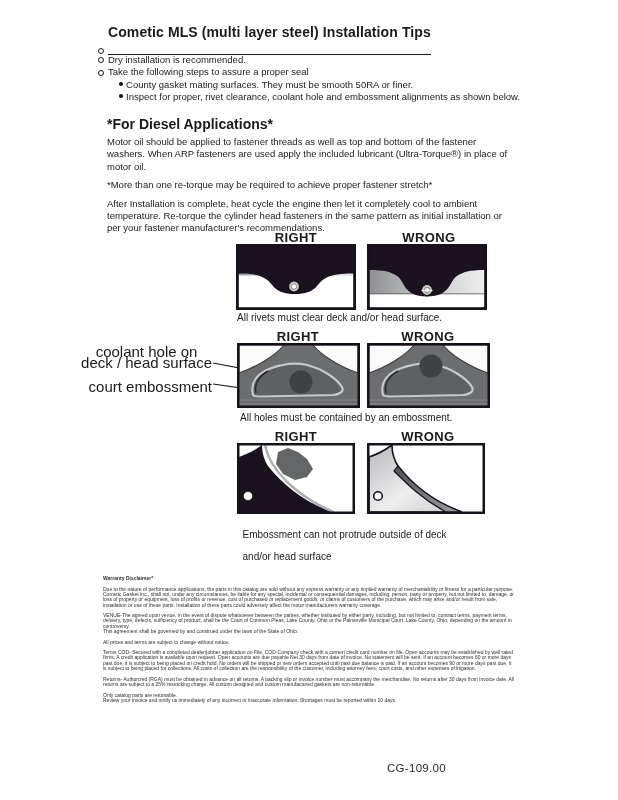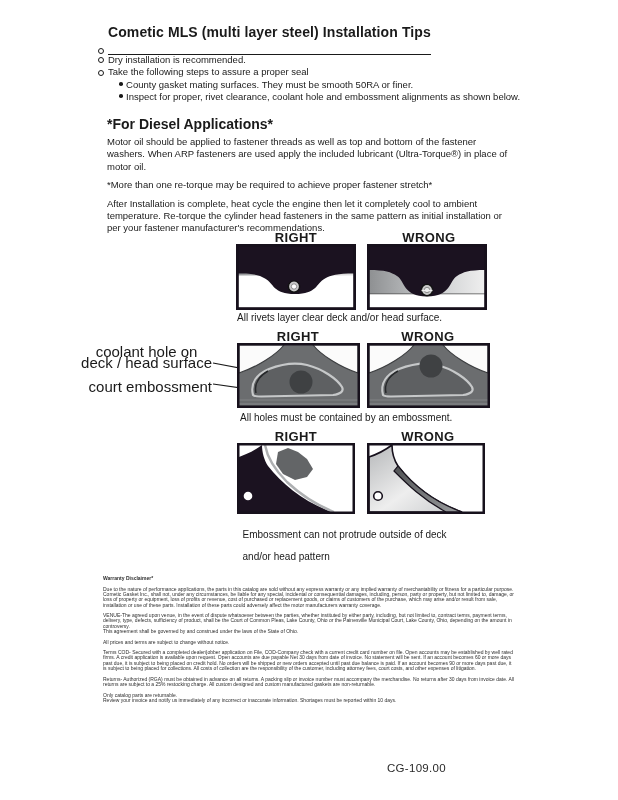--- a/index.html
+++ b/index.html
@@ -110,21 +110,21 @@
   <rect x="2" y="24" width="116" height="26" fill="url(#g1w)"></rect>
   <line x1="2" y1="50" x2="118" y2="50" stroke="#4a4a4a" stroke-width="1"></line>
   <rect x="2" y="50.5" width="116" height="13.5" fill="#ffffff"></rect>
   <path d="M2,2 H118 V26 C102,26 96,28 90,32 C82,37 84,52.5 60,52.5 C36,52.5 38,37 30,32 C24,28 18,26 2,26 Z" fill="#1b1220"></path>
   <circle cx="60" cy="46" r="5.6" fill="#c9c9c9" stroke="#111" stroke-width="1.4"></circle>
   <circle cx="60" cy="46" r="2.7" fill="#e8e8e8" stroke="#777" stroke-width="0.8"></circle>
   <line x1="54.5" y1="46.5" x2="65.5" y2="46.5" stroke="#efefef" stroke-width="1.4"></line>
   <rect x="1.4" y="1.4" width="117.2" height="63.2" fill="none" stroke="#17111c" stroke-width="2.8"></rect>
 </svg>
 
-<div class="abs fig-caption" style="left:237px;top:312px;">All rivets layer clear deck and/or head surface.</div>
+<div class="abs fig-caption" style="left:237px;top:312px;">All rivets must clear deck and/or head surface.</div>
 
 <div class="abs fig-label" style="left:298px;top:329px;">RIGHT</div>
 <div class="abs fig-label" style="left:428px;top:329px;">WRONG</div>
 
 <div class="abs ann-label" style="left:212px;top:346px;">
   <span>coolant hole on</span><br>
   <span>deck / head surface</span>
 </div>
 <div class="abs ann-label" style="left:212px;top:381px;">court embossment</div>
 
@@ -185,21 +185,21 @@
   </defs>
   <rect x="0" y="0" width="118" height="71" fill="#ffffff"></rect>
   <path d="M25,2 C17,8 8,12 2,14 L2,69 H95 C67,59 45,41 31,23 C27,17 25,9 25,2 Z" fill="url(#g3w)" stroke="#17111c" stroke-width="1.6"></path>
   <path d="M31,23 C45,41 67,59 95,69 L79,69 C55,56 40,41 27,28 Z" fill="url(#g3e)" stroke="#17111c" stroke-width="1.2"></path>
   <circle cx="11" cy="53" r="4.3" fill="#ffffff" stroke="#17111c" stroke-width="1.6"></circle>
   <rect x="1.25" y="1.25" width="115.5" height="68.5" fill="none" stroke="#17111c" stroke-width="2.5"></rect>
 </svg>
 
 <div class="abs fig-caption" style="left:237px;top:518px;">
   <span>Embossment can not protrude outside of deck</span><br>
-  <span>and/or head pattern</span>
+  <span>and/or head surface</span>
 </div>
 
 <div class="abs legal">
   <div class="lh">Warranty Disclaimer*</div>
   <p>Due to the nature of performance applications, the parts in this catalog are sold without any express warranty or any implied warranty of merchantability or fitness for a particular purpose.  Cometic Gasket Inc., shall not, under any circumstances, be liable for any special, incidental or consequential damages, including, person, party or property, but not limited to, damage, or loss of property or equipment, loss of profits or revenue, cost of purchased or replacement goods, or claims of customers of the purchase, which may arise and/or result from sale, installation or use of these parts.  Installation of these parts could adversely affect the motor manufacturers warranty coverage.</p>
   <p class="tight">VENUE-The agreed upon venue, in the event of dispute whatsoever between the parties, whether instituted by either party, including, but not limited to, contract terms, payment terms, delivery, type, defects, sufficiency of product, shall be the Court of Common Pleas, Lake County, Ohio or the Painesville Municipal Court, Lake County, Ohio, depending on the amount in controversy.</p>
   <p>This agreement shall be governed by and construed under the laws of the State of Ohio.</p>
   <p>All prices and terms are subject to change without notice.</p>
   <p>Terms COD- Secured with a completed dealer/jobber application on File, COD-Company check with a current credit card number on file.  Open accounts may be established by well rated firms.  A credit application is available upon request.  Open accounts are due payable Net 30 days from date of invoice.  No statement will be sent.  If an account becomes 60 or more days past due, it is subject to being placed on credit hold.  No orders will be shipped or new orders accepted until past due balance is paid.  If an account becomes 90 or more days past due, it is subject to being placed for collections.  All costs of collection are the responsibility of the customer, including attorney fees, court costs, and other expenses of litigation.</p>
   <p>Returns- Authorized (RGA) must be obtained in advance on all returns.  A packing slip or invoice number must accompany the merchandise.  No returns after 30 days from invoice date.  All returns are subject to a 25% restocking charge.  All custom designed and custom manufactured gaskets are non-returnable.</p>

